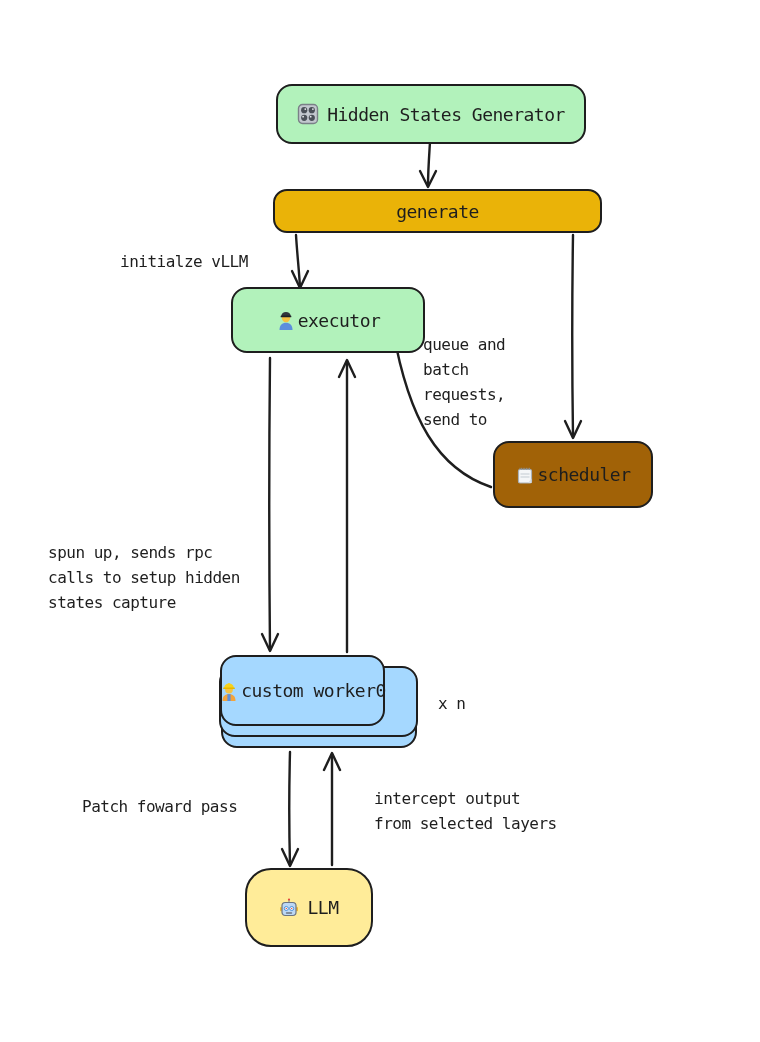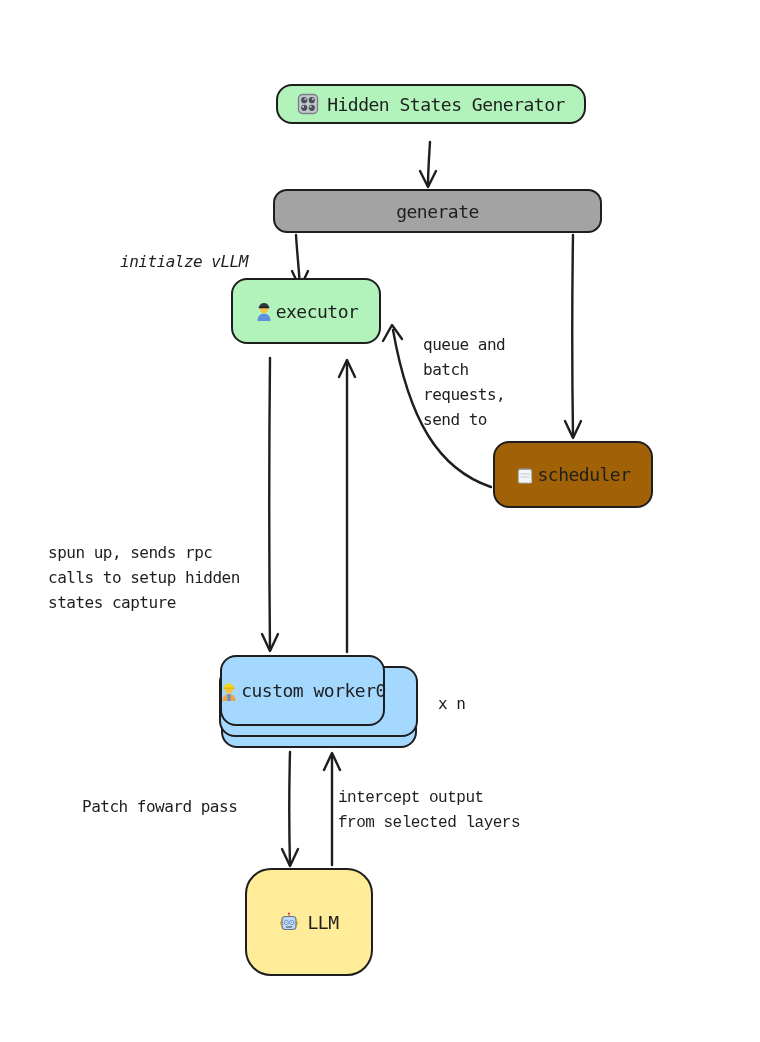--- a/index.html
+++ b/index.html
@@ -64,42 +64,42 @@
     </g>
     <g>
       <path d="M332,865 C332,828 332,790 332,754"></path>
       <polyline points="324,770 332,753 340,770"></polyline>
     </g>
   </svg>
 
   <div class="stack-layer" style="left:221px;top:677px;width:196px;height:71px;background:#a5d8ff;z-index:1;"></div>
   <div class="stack-layer" style="left:219px;top:666px;width:199px;height:71px;background:#a5d8ff;z-index:2;"></div>
 
-  <div class="node gap-lg" style="left:276px;top:84px;width:310px;height:40px;background:#b2f2bb;z-index:3;">
+  <div class="node gap-lg" style="left:276px;top:84px;width:310px;height:60px;background:#b2f2bb;z-index:3;">
     <span class="icon">
       <svg width="22" height="22" viewBox="0 0 22 22">
         <rect x="1.5" y="1.5" width="19" height="19" rx="4" fill="#c3c8cf" stroke="#7a8087" stroke-width="1.4"></rect>
         <circle cx="7.2" cy="7.2" r="3.1" fill="#4a5058"></circle>
           <circle cx="14.8" cy="7.2" r="3.1" fill="#4a5058"></circle>
         <circle cx="7.2" cy="14.8" r="3.1" fill="#4a5058"></circle>
           <circle cx="14.8" cy="14.8" r="3.1" fill="#4a5058"></circle>
         <circle cx="8.3" cy="6.1" r="0.9" fill="#e8eaed"></circle>
           <circle cx="15.9" cy="6.1" r="0.9" fill="#e8eaed"></circle>
         <circle cx="6.1" cy="13.7" r="0.9" fill="#e8eaed"></circle>
           <circle cx="13.7" cy="13.7" r="0.9" fill="#e8eaed"></circle>
       </svg>
     </span>
     <span>Hidden States Generator</span>
   </div>
 
-  <div class="node" style="left:273px;top:189px;width:329px;height:44px;background:#a3a3a3;z-index:3;border-radius:14px;">
+  <div class="node" style="left:273px;top:189px;width:329px;height:44px;background:#eab308;z-index:3;border-radius:14px;">
     <span>generate</span>
   </div>
 
-  <div class="node gap-sm" style="left:231px;top:278px;width:150px;height:66px;background:#b2f2bb;z-index:3;">
+  <div class="node gap-sm" style="left:231px;top:287px;width:194px;height:66px;background:#b2f2bb;z-index:3;">
     <span class="icon">
       <svg width="20" height="20" viewBox="0 0 20 20">
         <path d="M3.5,20 C3.5,14.8 6.3,12.8 10,12.8 C13.7,12.8 16.5,14.8 16.5,20 Z" fill="#5c8fdd"></path>
         <circle cx="10" cy="8" r="4.2" fill="#f5c242"></circle>
         <path d="M5.3,6.2 C5.5,3.4 7.4,2 10,2 C12.6,2 14.5,3.4 14.7,6.2 Z" fill="#32363b"></path>
         <rect x="4.6" y="5.6" width="10.8" height="1.7" rx="0.85" fill="#1f2226"></rect>
       </svg>
     </span>
     <span>executor</span>
   </div>
@@ -123,51 +123,51 @@
         <rect x="8.4" y="13.2" width="3.2" height="6.8" fill="#5c8fdd"></rect>
         <circle cx="10" cy="8.6" r="3.9" fill="#f5c242"></circle>
         <path d="M5.2,7 C5.2,4.4 7.2,2.6 10,2.6 C12.8,2.6 14.8,4.4 14.8,7 Z" fill="#f7d21b"></path>
         <rect x="4" y="6.6" width="12" height="1.5" rx="0.75" fill="#e6b800"></rect>
         <rect x="9.1" y="2.1" width="1.8" height="2" rx="0.9" fill="#f7d21b"></rect>
       </svg>
     </span>
     <span>custom worker0</span>
   </div>
 
-  <div class="node gap-lg" style="left:245px;top:868px;width:128px;height:108px;background:#ffec99;z-index:3;border-radius:26px;">
+  <div class="node gap-lg" style="left:245px;top:868px;width:128px;height:79px;background:#ffec99;z-index:3;border-radius:26px;">
     <span class="icon">
       <svg width="20" height="20" viewBox="0 0 20 20">
         <path d="M10,4 V1.8" stroke="#8d959d" stroke-width="1.2"></path>
         <circle cx="10" cy="1.6" r="1.1" fill="#e0493e"></circle>
         <rect x="1" y="9" width="1.9" height="4.2" rx="0.95" fill="#f2b731"></rect>
         <rect x="17.1" y="9" width="1.9" height="4.2" rx="0.95" fill="#f2b731"></rect>
         <rect x="3" y="4.5" width="14" height="13" rx="3.2" fill="#bcd8f5" stroke="#6b7480" stroke-width="1.2"></rect>
         <circle cx="7.3" cy="10.5" r="2" fill="#ffffff" stroke="#4a90d9" stroke-width="1"></circle>
         <circle cx="12.7" cy="10.5" r="2" fill="#ffffff" stroke="#4a90d9" stroke-width="1"></circle>
         <circle cx="7.3" cy="10.5" r="0.7" fill="#d9534f"></circle>
         <circle cx="12.7" cy="10.5" r="0.7" fill="#d9534f"></circle>
         <rect x="6.8" y="14.2" width="6.4" height="1.6" rx="0.8" fill="#6b7480"></rect>
       </svg>
     </span>
     <span>LLM</span>
   </div>
 
-  <div class="ann" style="left:120px;top:249px;font-style:italic;">initialze vLLM</div>
+  <div class="ann" style="left:120px;top:249px;">initialze vLLM</div>
 
 
   <div class="ann" style="left:423px;top:332px;">queue and
 batch
 requests,
 send to</div>
 
   <div class="ann" style="left:48px;top:540px;">spun up, sends rpc
 calls to setup hidden
 states capture</div>
 
 
   <div class="ann" style="left:438px;top:691px;text-align:right;">x n</div>
 
   <div class="ann" style="left:82px;top:794px;">Patch foward pass</div>
 
-  <div class="ann" style="left:338px;top:786px;font-family:Liberation Mono, monospace;">intercept output
+  <div class="ann" style="left:374px;top:786px;">intercept output
 from selected layers</div>
 
 </div>
 
 </body></html>

